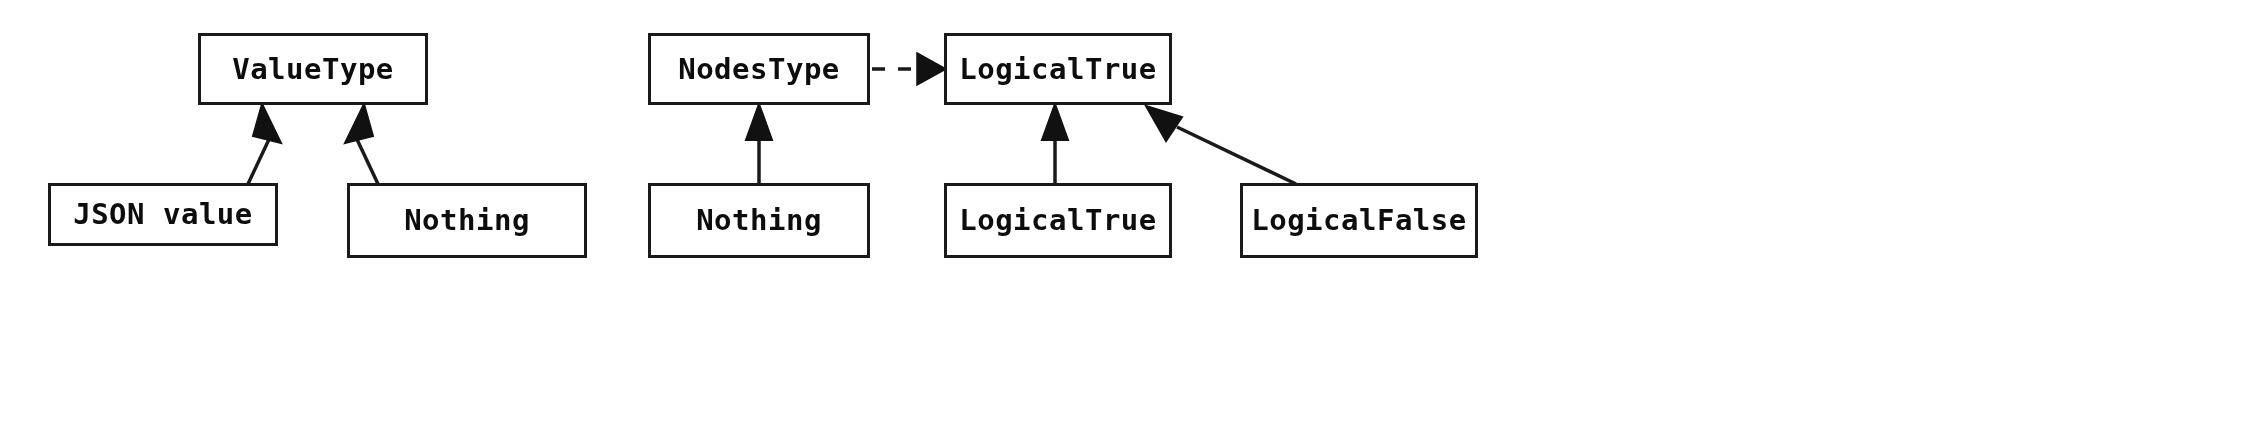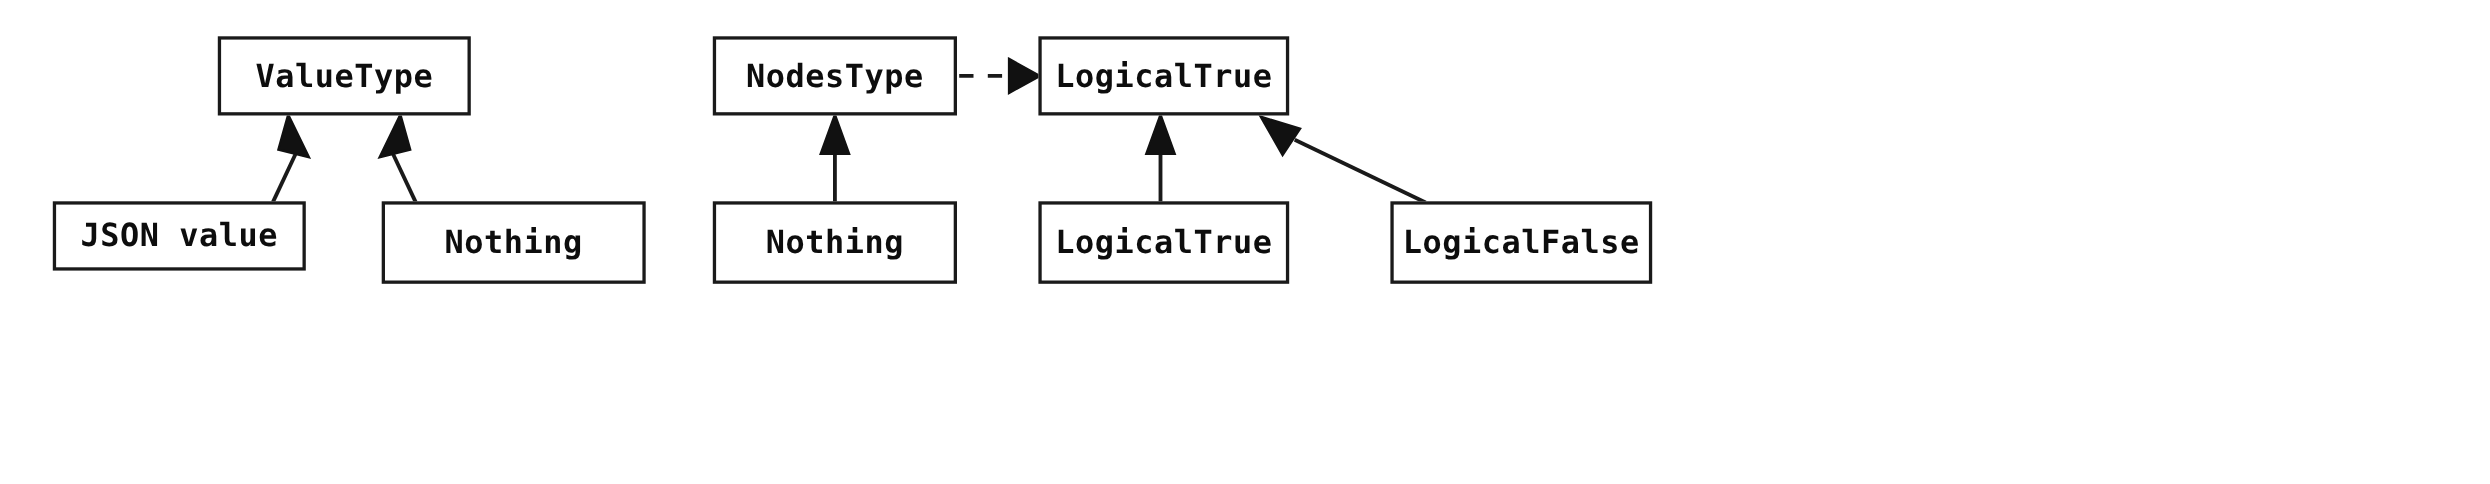--- a/index.html
+++ b/index.html
@@ -109,17 +109,17 @@
   </div>
 
   <div class="class-box" style="left:648px; top:183px; width:222px; height:75px;">
     <span class="class-box-label">Nothing</span>
   </div>
 
   <div class="class-box" style="left:944px; top:183px; width:228px; height:75px;align-items:center;">
     <span class="class-box-label">LogicalTrue</span>
   </div>
 
-  <div class="class-box" style="left:1240px; top:183px; width:238px; height:75px;margin-left:24px;">
+  <div class="class-box" style="left:1240px; top:183px; width:238px; height:75px;">
     <span class="class-box-label">LogicalFalse</span>
   </div>
 
 </div>
 
 </body></html>

